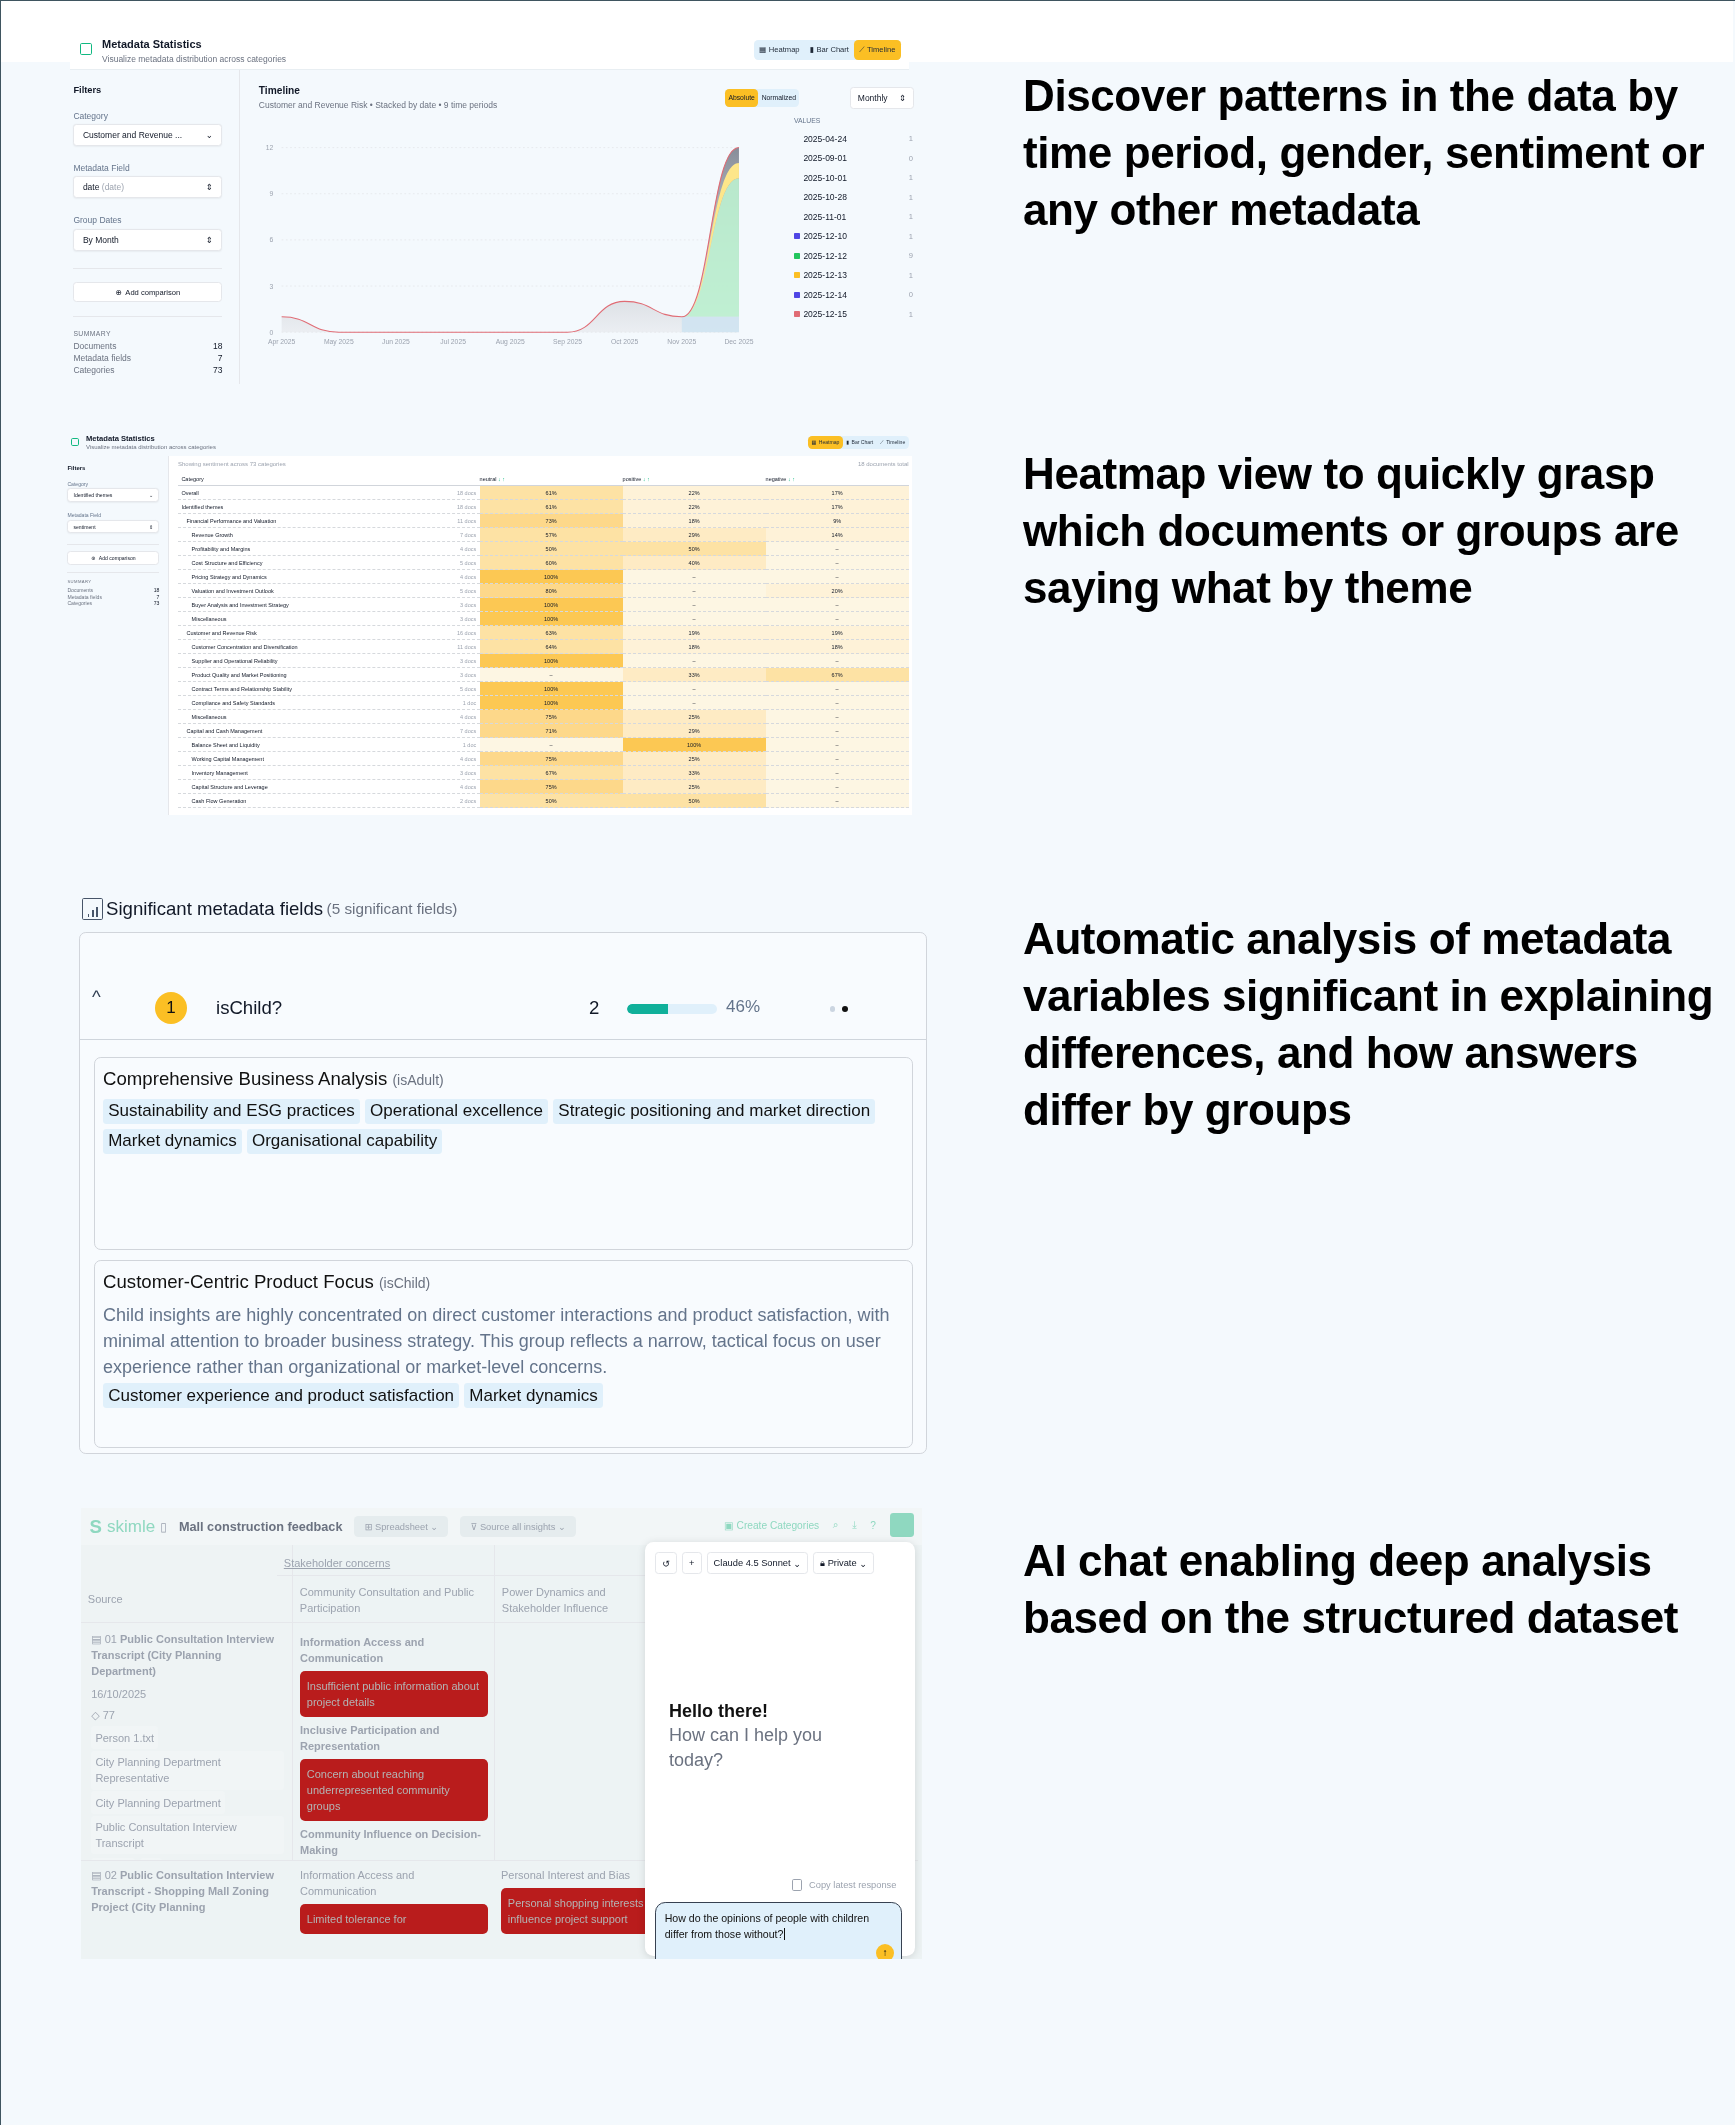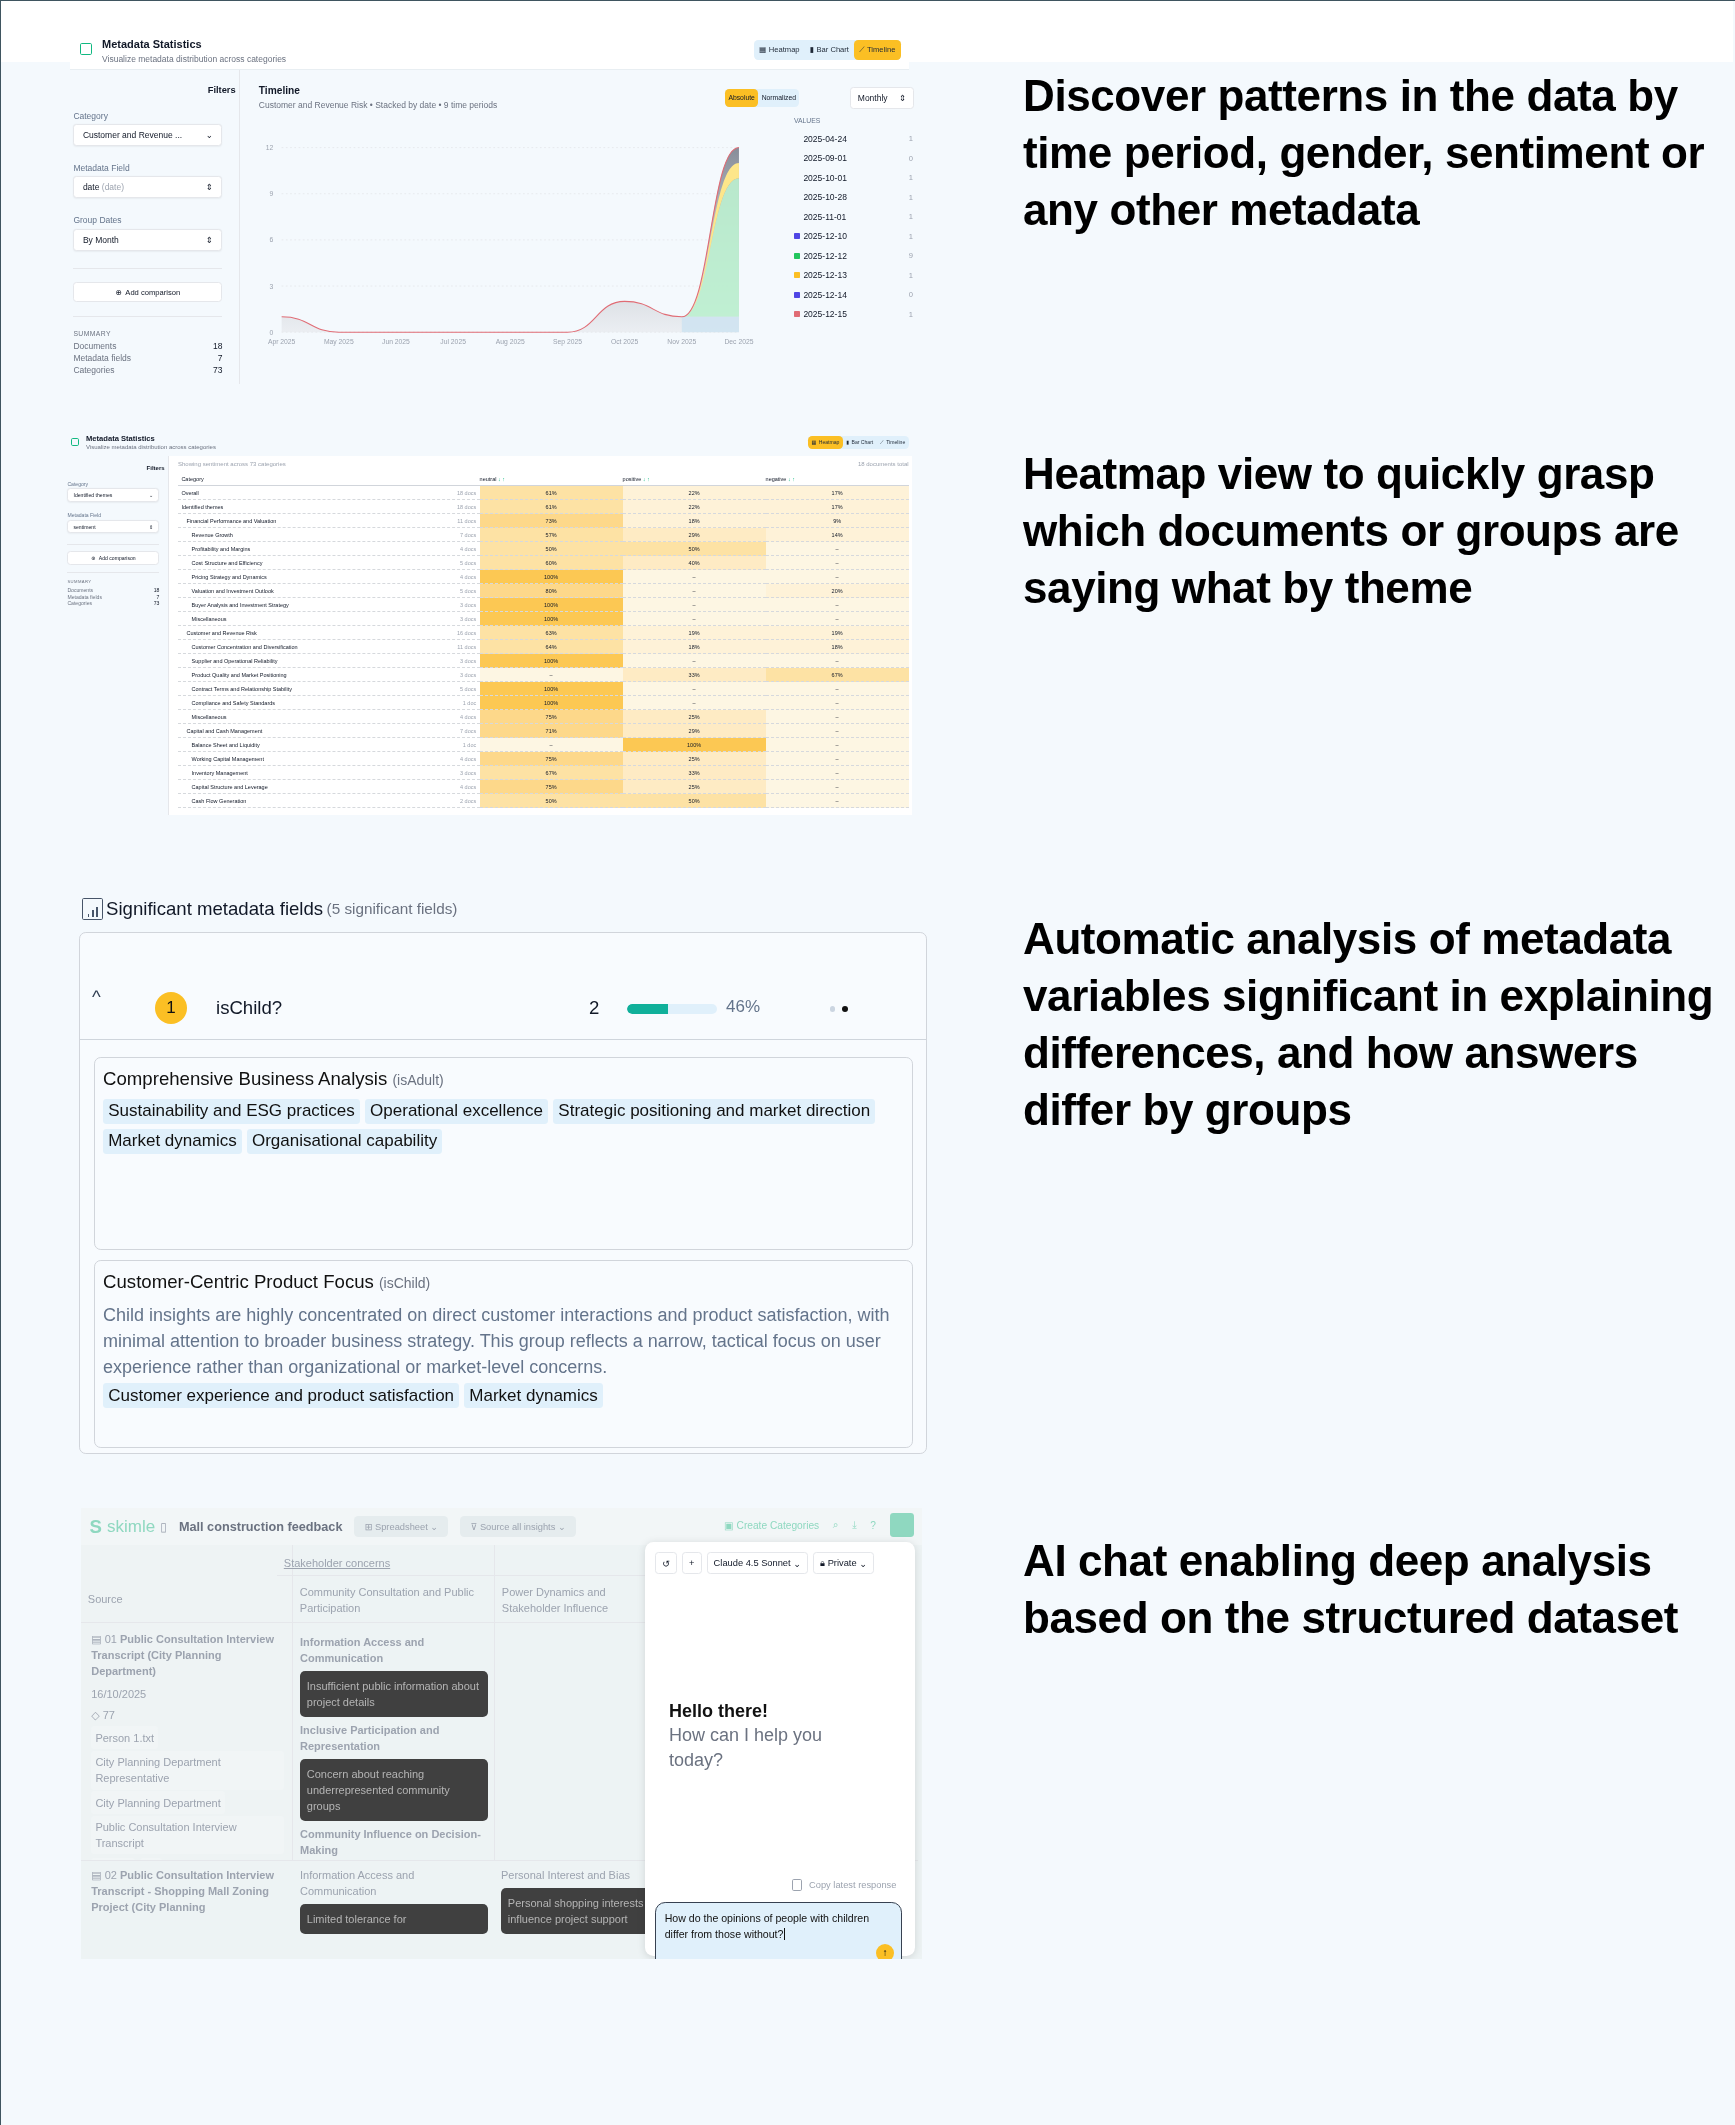--- a/index.html
+++ b/index.html
@@ -26,21 +26,21 @@
   
   .p1 { left: 69px; top: 27px; width: 839px; height: 356px; }
   .app-header { position: absolute; left: 0; top: 0; width: 839px; height: 42px; background:#fff; border-bottom: 0.8px solid #e8eef2; }
   .app-header .hicon { position:absolute; left:10.2px; top:15.3px; width:12px; height:12px; border:1.7px solid #10b981; border-radius:1.7px; }
   .app-header .htitle { position:absolute; left:32px; top:10.2px; font-size:11px; font-weight:700; }
   .app-header .hsub { position:absolute; left:32px; top:26px; font-size:8.5px; color:#6b7280; }
   .viewtabs { position:absolute; right:8.5px; top:12px; height:20.3px; background:#e0f0fb; border-radius:4.2px; display:flex; align-items:center; font-size:7.6px; }
   .viewtab { padding: 0 5.1px; height:20.3px; line-height:20.3px; display:flex; align-items:center; gap:2.5px; color:#1f2937; }
   .viewtab.active { background:#fbbf24; border-radius:4.2px; }
   .sidebar { position:absolute; left:0; top:42px; width:170px; bottom:0; border-right:0.8px solid #e5e7eb; padding: 15.3px 3.4px; }
-  .sb-title { font-size:9.3px; font-weight:700; margin-bottom:15.3px;text-align:right; }
+  .sb-title { font-size:9.3px; font-weight:700; margin-bottom:15.3px; }
   .sb-label { font-size:8.5px; color:#64748b; margin-bottom:3.4px; }
   .sb-select { width:149px; height:22px; background:#fff; border:0.8px solid #e5e7eb; border-radius:3.4px; font-size:8.5px; padding:0 8.5px; display:flex; align-items:center; justify-content:space-between; margin-bottom:17px; box-shadow:0 0.8px 1.7px rgba(0,0,0,.05); }
   .sb-select .muted { color:#9ca3af; }
   .sb-divider { width:149px; height:0.8px; background:#e5e7eb; margin:0 0 13.6px 0; }
   .sb-button { width:149px; height:20.3px; background:#fff; border:0.8px solid #e5e7eb; border-radius:3.4px; font-size:7.6px; display:flex; align-items:center; justify-content:center; gap:3.4px; margin-bottom:13.6px; }
   .summary-h { font-size:6.8px; color:#6b7280; letter-spacing:0.4px; margin-bottom:2.5px; }
   .summary-row { width:149px; display:flex; justify-content:space-between; font-size:8.5px; color:#6b7280; line-height:12px; }
   .summary-row b { color:#111827; font-weight:400; }
 
   .chartarea { position:absolute; left:182px; top:42px; right:0; bottom:0; }
@@ -118,21 +118,21 @@
   .p4-top .title { color:#6b7280; font-size:12.7px; font-weight:700; }
   .p4-top .pill { background:#e5ecee; padding:5.1px 10.2px; border-radius:4.2px; font-size:9.3px; color:#9ca3af; }
   .p4-top .right { position:absolute; right:8.5px; top:5.1px; display:flex; gap:13.6px; align-items:center; font-size:10.2px; color:#8fd8c0; }
   .p4-top .chat-btn { width:24px; height:24px; background:#8fd8c0; border-radius:3.4px; }
   .sheet { position:absolute; top:37px; left:0; right:0; bottom:0; color:#9ca3af; font-size:11px; }
   .col { position:absolute; top:0; bottom:0; border-right:0.8px solid #e5e7eb; }
   .sheet .grp-h { position:absolute; left:196px; top:0; width:593px; height:30.5px; border-bottom:0.8px solid #e5e7eb; padding:12px 0 0 6.8px;text-decoration:underline; }
   .sheet .col-h { position:absolute; top:30.5px; height:47px; border-bottom:0.8px solid #e5e7eb; padding:8.5px 6.8px; line-height:16px; }
   .cellbox { position:absolute; line-height:16px; font-size:11px; }
   .chip { display:inline-block; background:#f1f5f6; padding:3.4px 4.2px; border-radius:3.4px; margin:1.7px 0; }
-  .insight { background:#404040; border-radius:5.1px; padding:6.8px 6.8px; margin:5.1px 0; color:#b4b4b4; }
+  .insight { background:#b91c1c; border-radius:5.1px; padding:6.8px 6.8px; margin:5.1px 0; color:#b4b4b4; }
   .chat { position:absolute; left:564px; top:34px; width:270px; height:414px; background:#fff; border-radius:8.5px; box-shadow:0 1.7px 8.5px rgba(0,0,0,.12); }
   .chat-tools { position:absolute; left:10.2px; top:10.2px; display:flex; gap:5.1px; font-size:9.3px; }
   .chat-tools .tb { height:22px; border:0.8px solid #e5e7eb; border-radius:3.4px; padding:0 6px; display:flex; align-items:center; }
   .hello { position:absolute; left:24px; top:159px; font-size:18px; font-weight:700; color:#111; }
   .help { position:absolute; left:24px; top:181px; width:178px; font-size:18px; line-height:24.6px; color:#6b7280; }
   .copy { position:absolute; right:18.6px; top:337px; font-size:9.3px; color:#9ca3af; display:flex; align-items:center; gap:6.8px; }
   .copy .clip { width:10.2px; height:12px; border:1.3px solid #9ca3af; border-radius:1.7px; }
   .chat-input { position:absolute; left:10.2px; top:360px; width:247px; height:68px; background:#e0f0fb; border:1.3px solid #374151; border-radius:10.2px; padding:6.8px 8.5px; font-size:10.6px; line-height:16px; color:#111; }
   .send-btn { position:absolute; right:6.8px; bottom:6.8px; width:18.6px; height:18.6px; background:#fbbf24; border-radius:50%; font-size:10.2px; text-align:center; line-height:18.6px; }
 </style>

